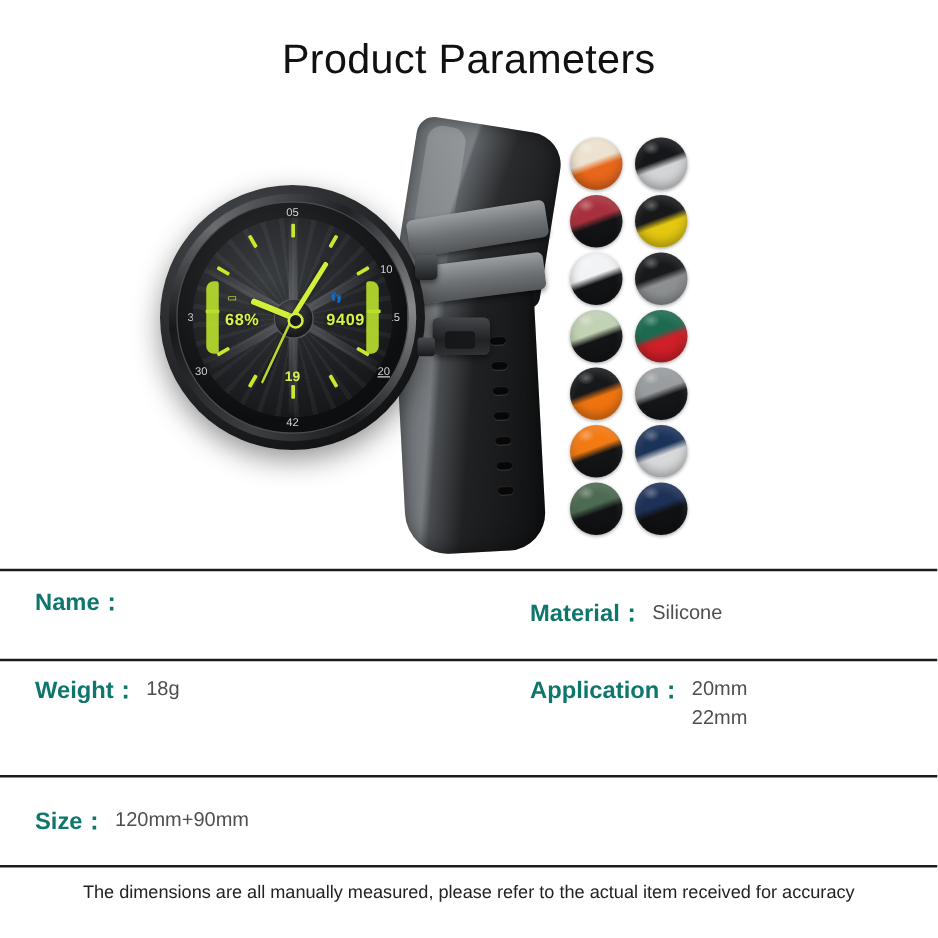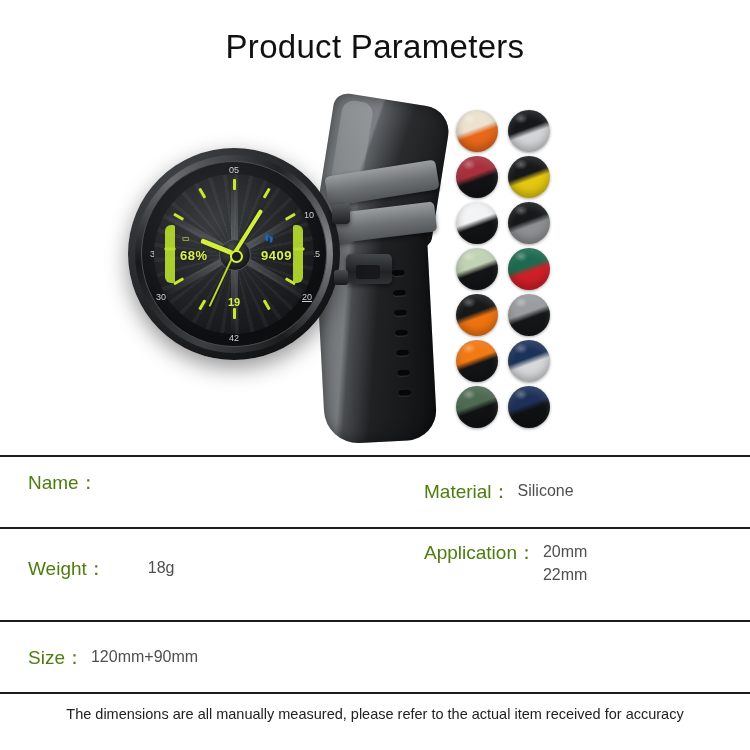--- a/index.html
+++ b/index.html
@@ -316,22 +316,22 @@
     left: 0;
     width: 750px;
   }
   .cell {
     position: absolute;
     display: flex;
     align-items: flex-start;
   }
   .spec-label {
     font-size: 19px;
-    font-weight: 400;
-    color: #4d7c0f;
+    font-weight: 700;
+    color: #0f766e;
     white-space: nowrap;
     line-height: 1.35;
   }
   .spec-value {
     font-size: 16px;
     color: #4f4f4f;
     line-height: 1.45;
     margin-left: 7px;
   }
   .spec-value .line { display: block; }
@@ -456,21 +456,21 @@
   </div>
   <div class="cell" style="left:424px;top:9px;">
     <span class="spec-label">Material：</span>
     <span class="spec-value">Silicone</span>
   </div>
 </div>
 
 <div class="rule" style="top:527px;height:2px;"></div>
 
 <div class="spec-row" style="top:540px;">
-  <div class="cell" style="left:28px;top:16px;gap:35px;">
+  <div class="cell" style="left:28px;top:0;">
     <span class="spec-label">Weight：</span>
     <span class="spec-value">18g</span>
   </div>
   <div class="cell" style="left:424px;top:0;">
     <span class="spec-label">Application：</span>
     <span class="spec-value val-right">
       <span class="line">20mm</span>
       <span class="line">22mm</span>
     </span>
   </div>

